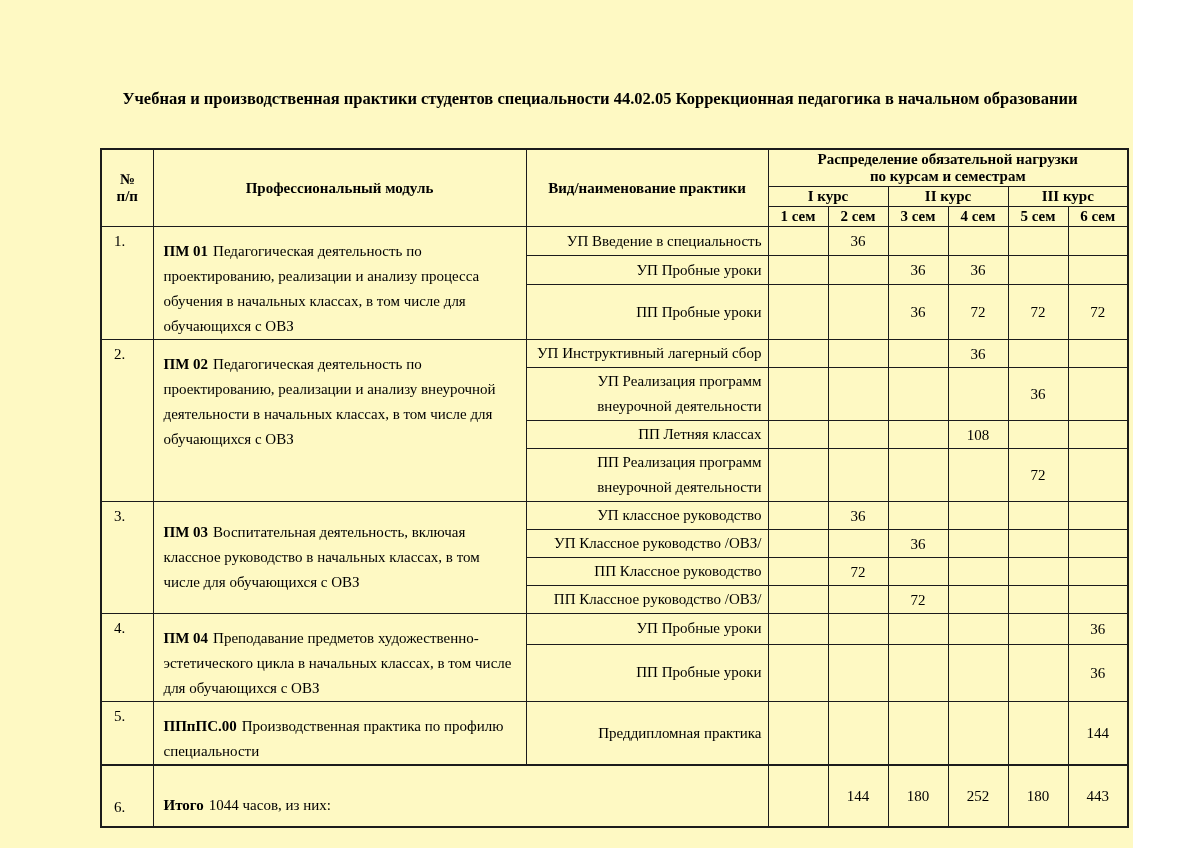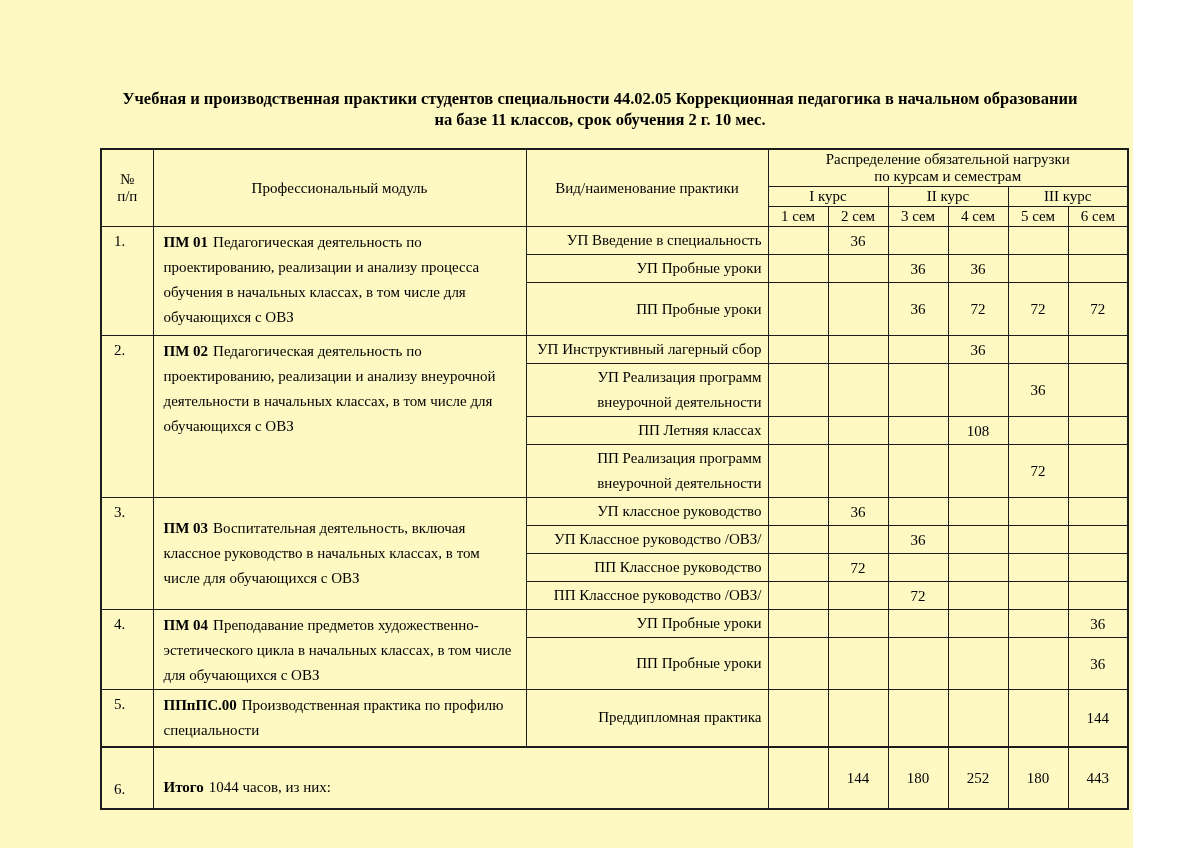--- a/index.html
+++ b/index.html
@@ -33,21 +33,21 @@
     table-layout: fixed;
     font-size: 15px;
     border: 2px solid #1c1c1c;
   }
   .practice-table th, .practice-table td {
     border: 1px solid #1c1c1c;
     padding: 0;
     overflow: hidden;
   }
   .practice-table th {
-    font-weight: normal;
+    font-weight: bold;
     text-align: center;
     vertical-align: middle;
     font-size: 15px;
     line-height: 17px;
     padding: 1px 2px;
   }
   
   tr.hh1 { height: 35px; }
   tr.hh2 { height: 18px; }
   tr.hh3 { height: 16px; }
@@ -60,21 +60,21 @@
 
   td.num-cell {
     vertical-align: top;
     text-align: left;
     padding: 4px 3px 0 12px;
     line-height: 20px;
   }
   td.module-cell {
     vertical-align: top;
     text-align: left;
-    padding: 3px 10px 0 10px;
+    padding: 12px 10px 0 10px;
     line-height: 25px;
   }
   td.module-cell.mid {
     vertical-align: middle;
     padding-top: 0;
     font-family: Liberation Serif, serif;
   }
   .code { font-weight: bold; margin-right: 5px; }
   td.practice-cell {
     vertical-align: middle;
@@ -101,21 +101,20 @@
     line-height: 20px;
   }
 </style>
 </head>
 <body>
 
 <div class="page">
 
   <div class="doc-title">
     <div>Учебная и производственная практики студентов специальности 44.02.05 Коррекционная педагогика в начальном образовании</div>
-    <div>на базе 11 классов, срок обучения 2 г. 10 мес.</div>
   </div>
 
   <table class="practice-table">
     <colgroup>
       <col style="width:52px">
       <col style="width:373px">
       <col style="width:242px">
       <col style="width:60px">
         <col style="width:60px">
         <col style="width:60px">

